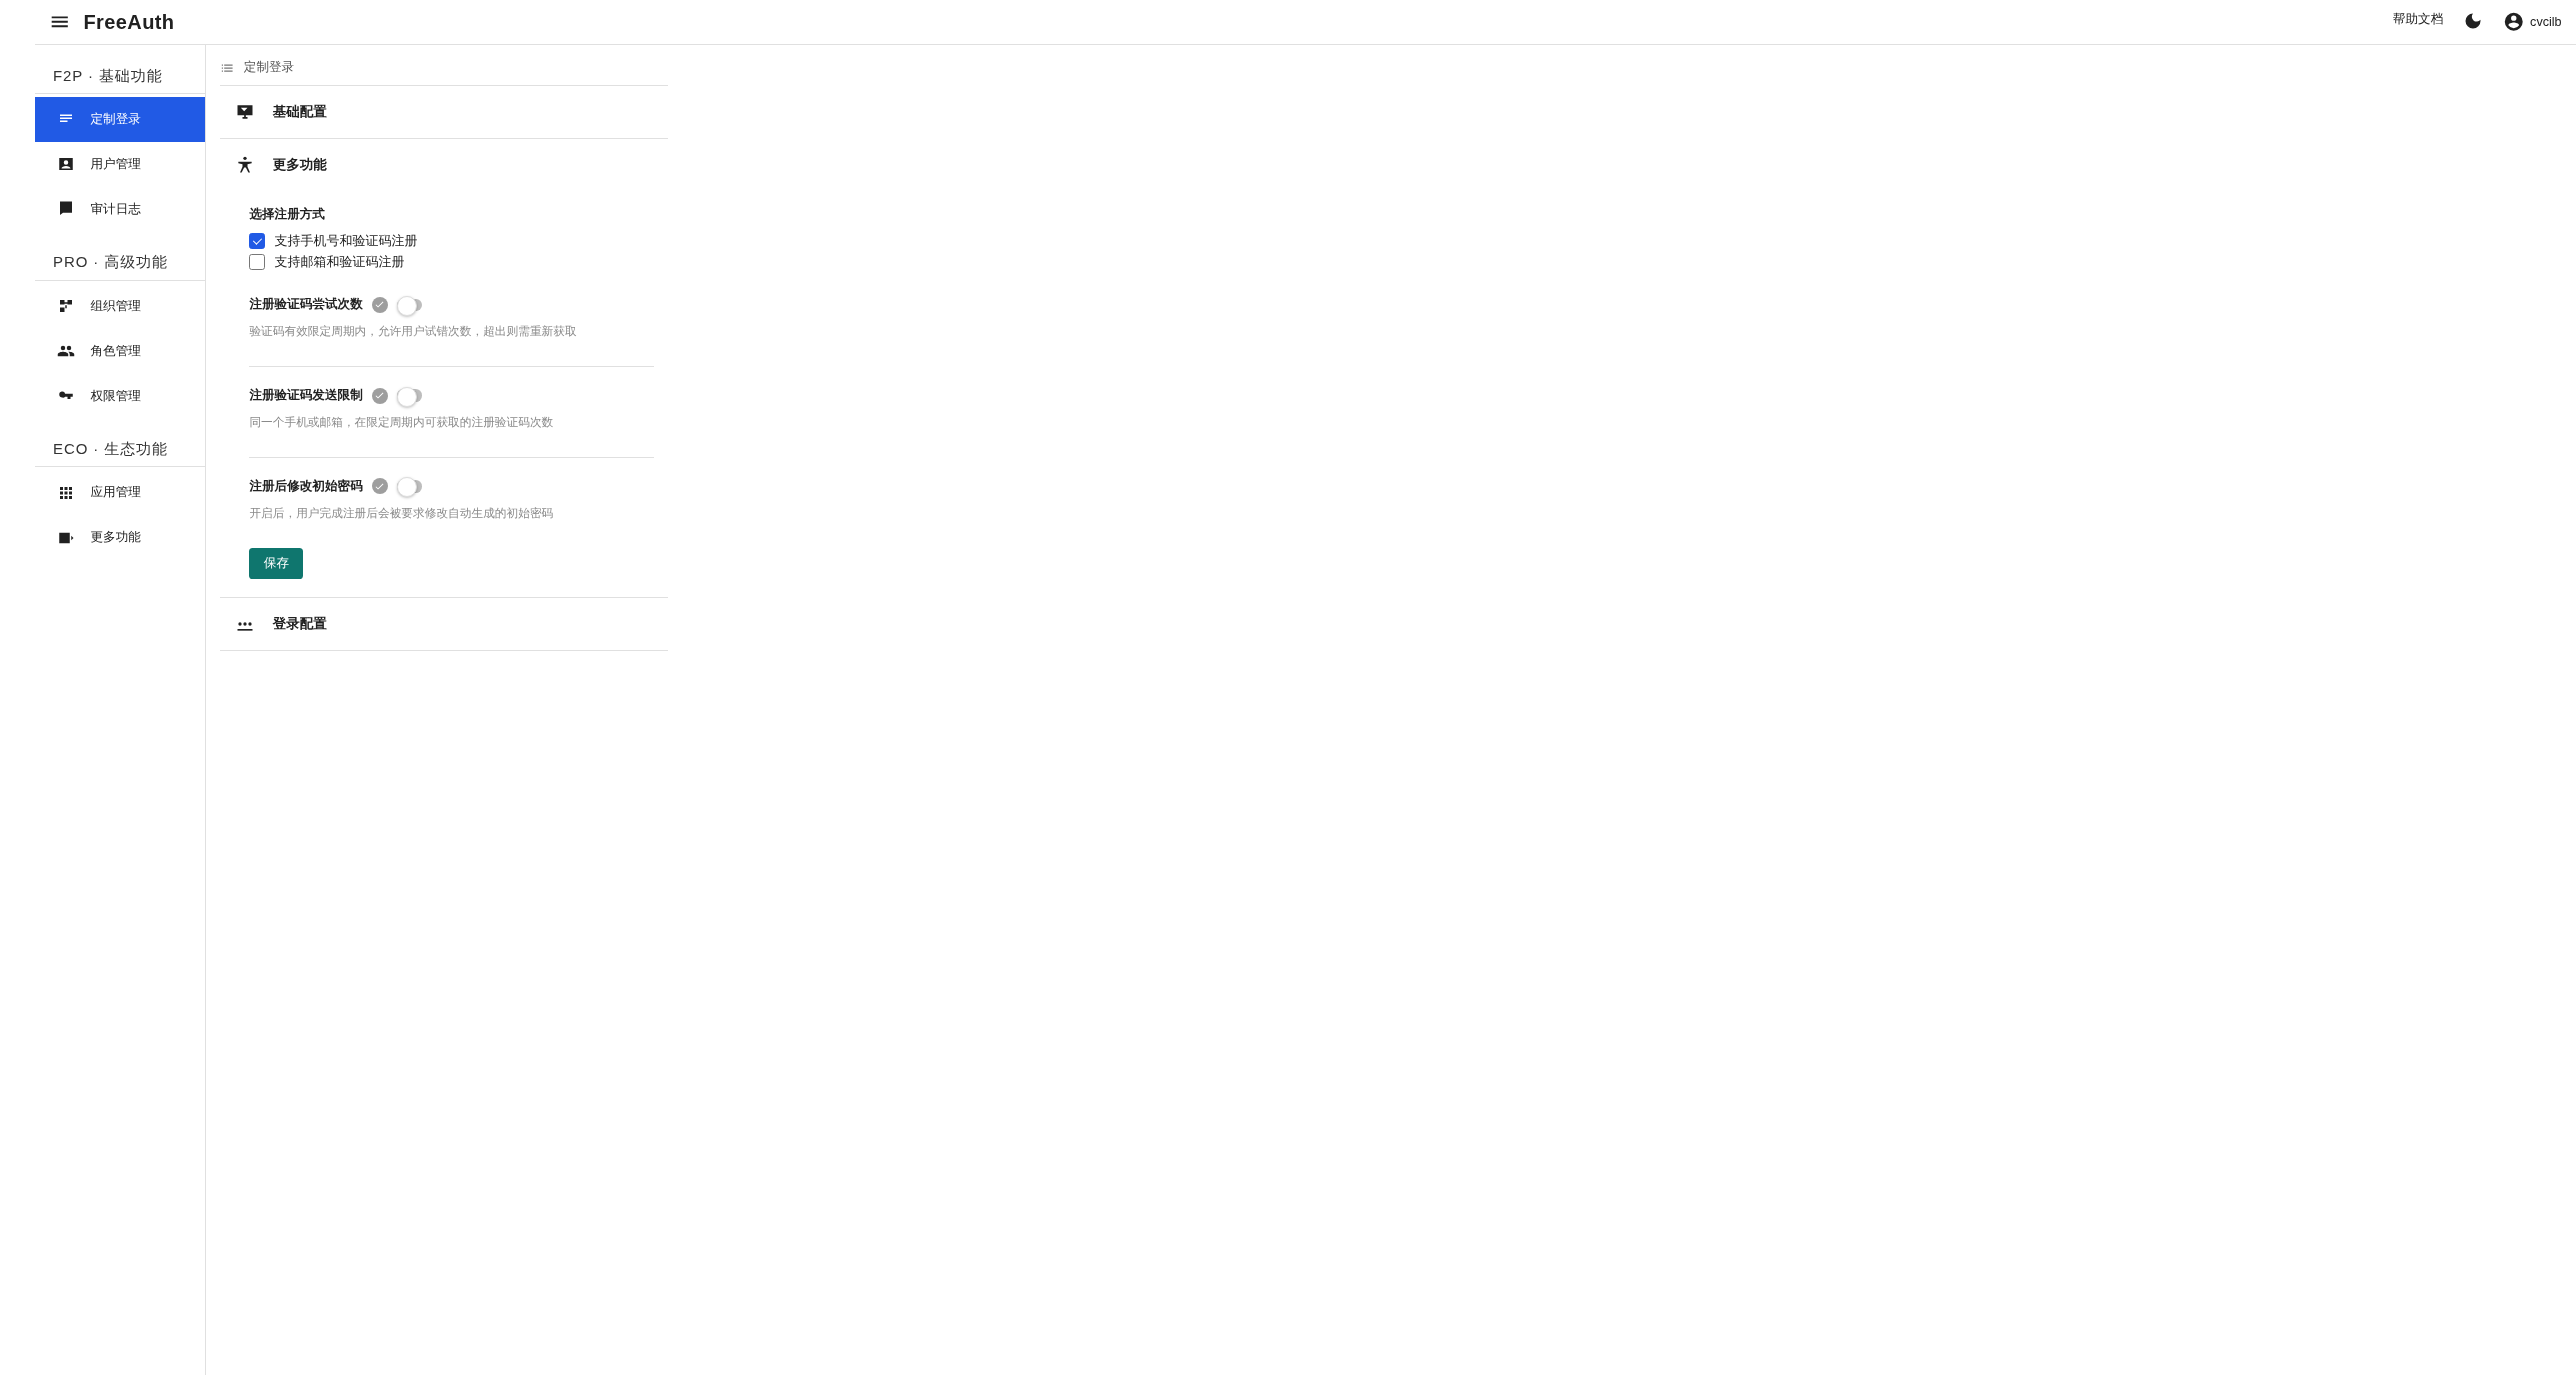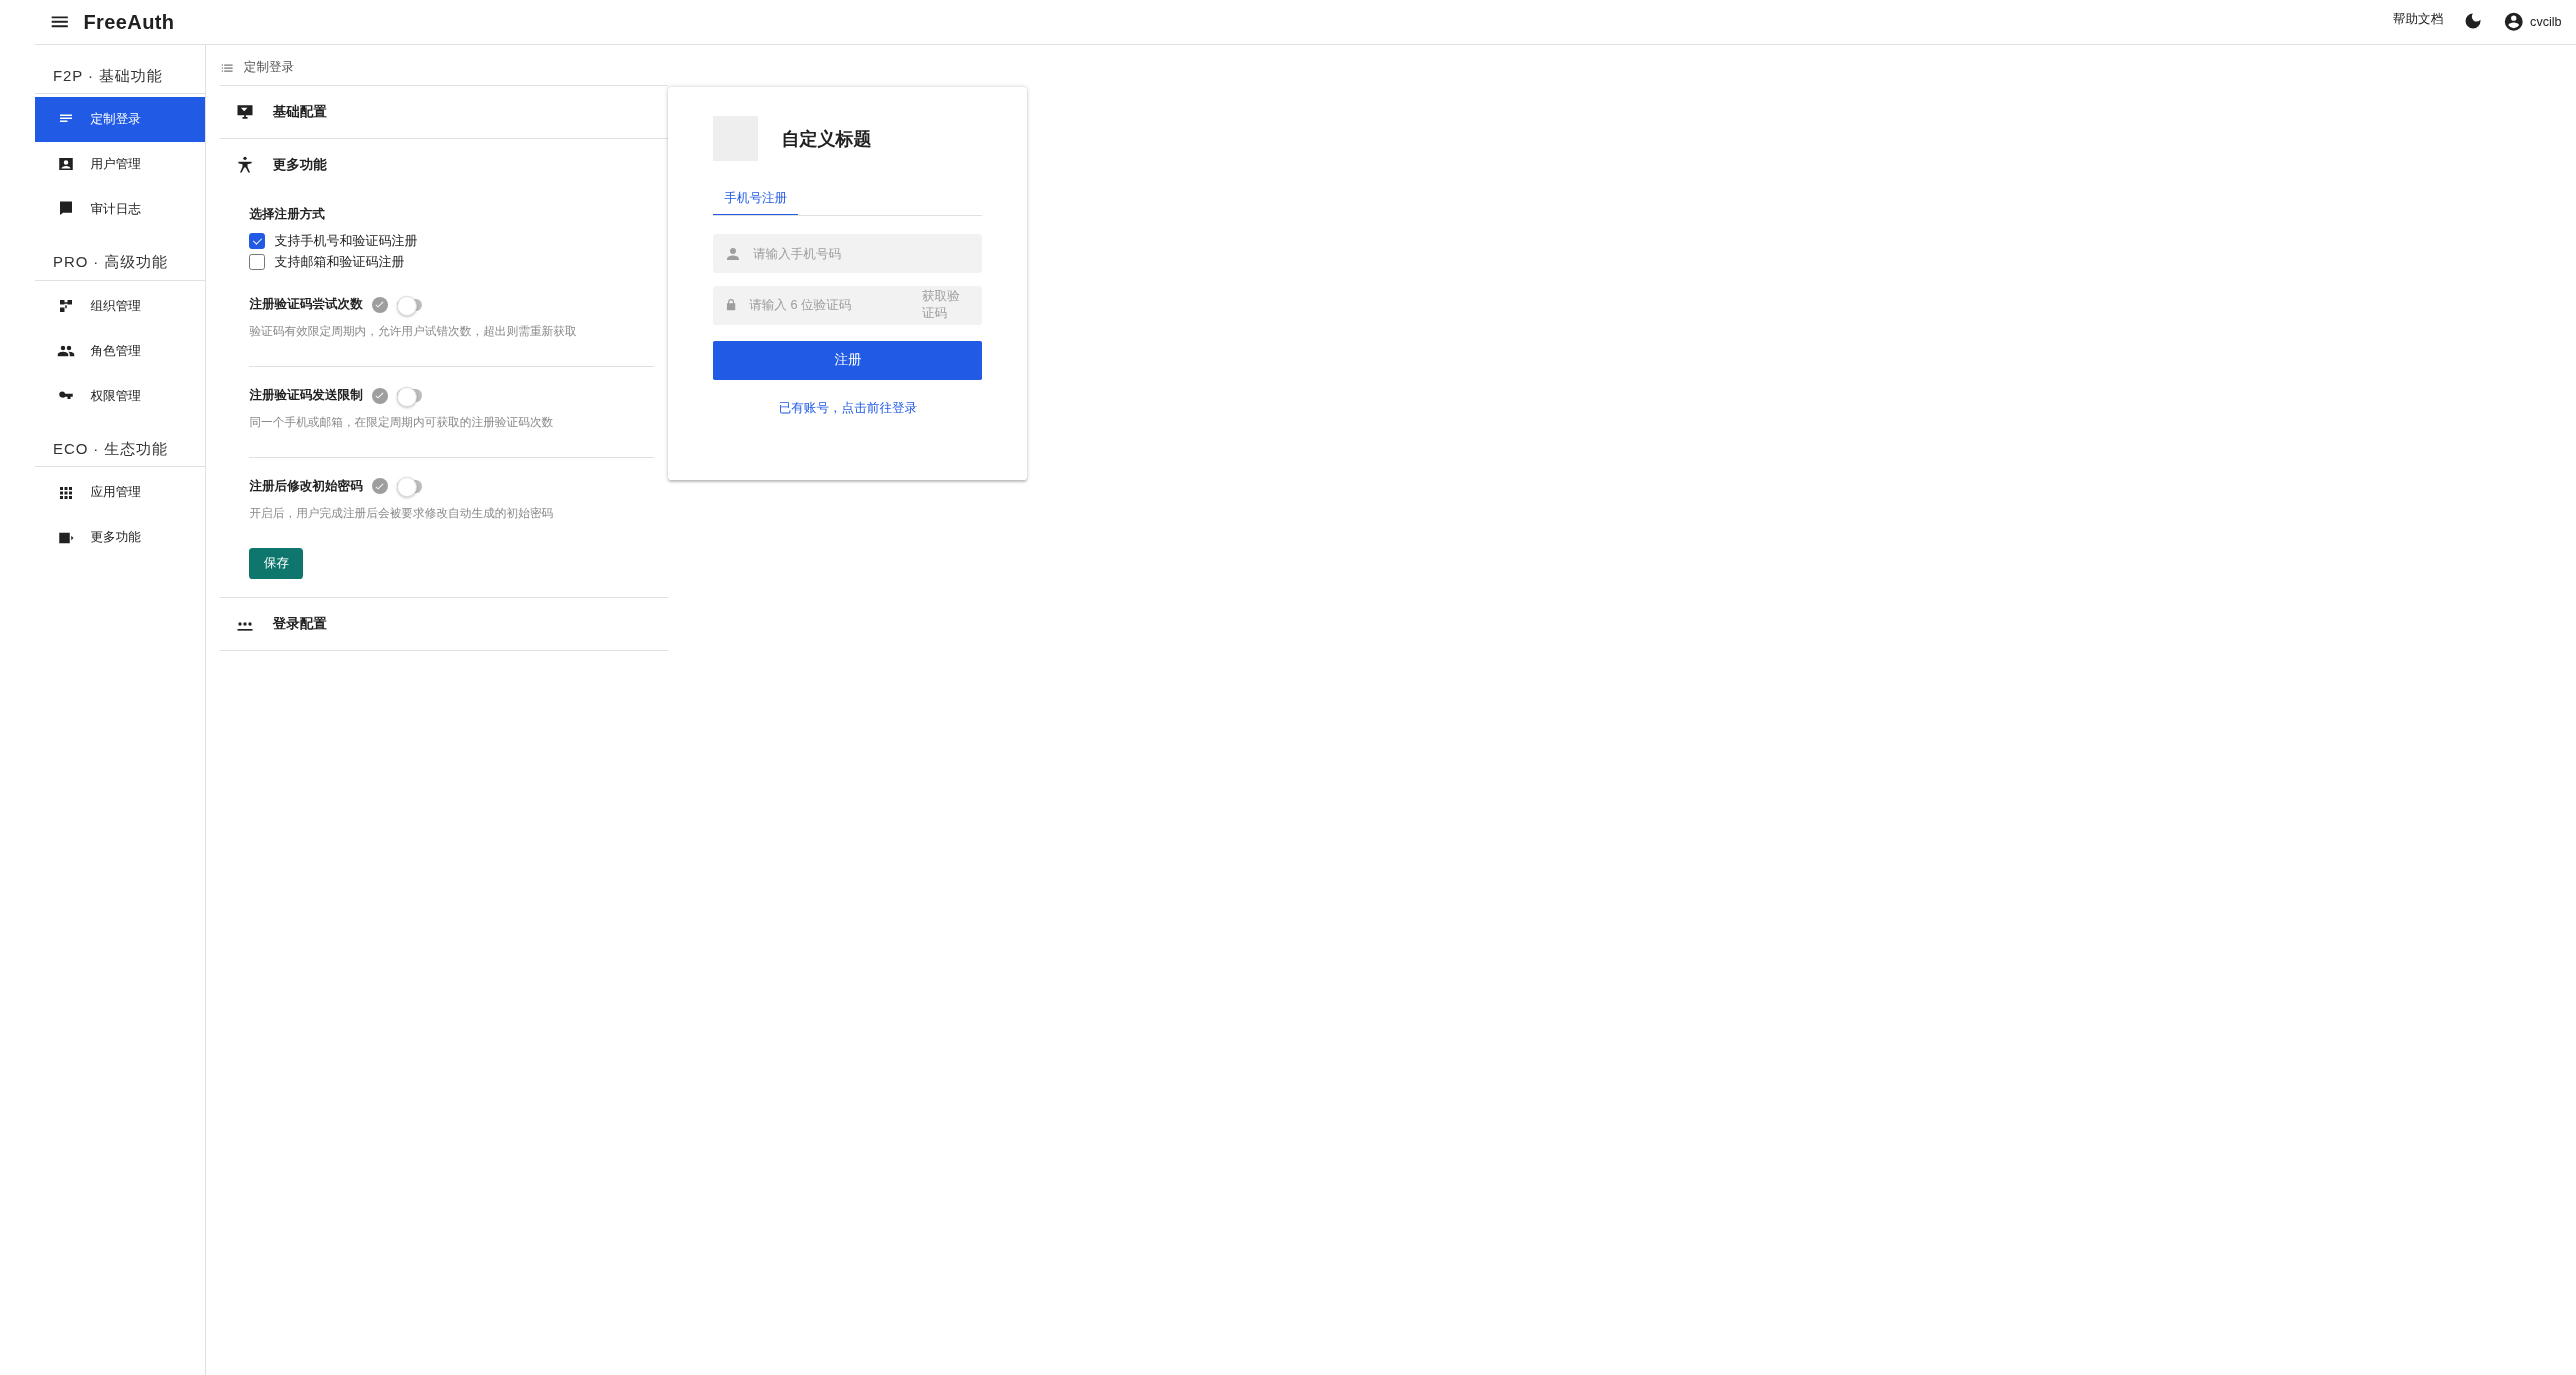--- a/index.html
+++ b/index.html
@@ -70,21 +70,21 @@
   .nav-group { margin-bottom: 10.8px; }
 
   
   .main { flex: 1; overflow-y: auto; }
   .main-inner { padding: 14.4px 14.4px 36px 14.4px; }
   .breadcrumb {
     display: flex; align-items: center; gap: 9px;
     color: #555; font-size: 12.6px; margin-bottom: 9px;
   }
 
-  .columns { display: flex; align-items: flex-start; }
+  .columns { display: flex; gap: 48px; align-items: flex-start; }
   .col-left { flex: 0 0 448px; }
   .col-right { flex: 0 0 359px; padding-top: 1.8px; }
 
   
   .section {
     border-bottom: 0.9px solid #e0e0e0;
   }
   .section-header {
     display: flex;
     align-items: center;
@@ -381,49 +381,18 @@
                     <circle cx="6" cy="12" r="2"></circle>
                     <circle cx="12" cy="12" r="2"></circle>
                     <circle cx="18" cy="12" r="2"></circle>
                     <path d="M3 18h18v2H3z"></path>
                   </svg>
                 <span>登录配置</span>
               </div>
             </div>
           </div>
 
-          <div class="col-right">
-            <div class="preview-card">
-              <div class="preview-head">
-                <div class="logo-ph"></div>
-                <div class="preview-title">自定义标题</div>
-              </div>
-
-              <div class="tabs">
-                <div class="tab">手机号注册</div>
-              </div>
-
-              <div class="input-row">
-                <svg width="18" height="18" viewBox="0 0 24 24" fill="#9e9e9e">
-                    <path d="M12 12a4 4 0 1 0 0-8 4 4 0 0 0 0 8zm0 2c-3 0-8 1.5-8 4.5V20h16v-1.5c0-3-5-4.5-8-4.5z"></path>
-                  </svg>
-                <input type="text" placeholder="请输入手机号码" style="">
-              </div>
-
-              <div class="input-row">
-                <svg width="18" height="18" viewBox="0 0 24 24" fill="#9e9e9e">
-                    <path d="M17 9V7a5 5 0 0 0-10 0v2H5v12h14V9h-2zm-8 0V7a3 3 0 1 1 6 0v2H9z"></path>
-                  </svg>
-                <input type="text" placeholder="请输入 6 位验证码" style="">
-                <span class="get-code">获取验证码</span>
-              </div>
-
-              <button class="register-btn">注册</button>
-
-              <div class="login-link">已有账号，点击前往登录</div>
-            </div>
-          </div>
         </div>
       </div>
     </div>
   </div>
 </div>
 
 
 </body></html>

